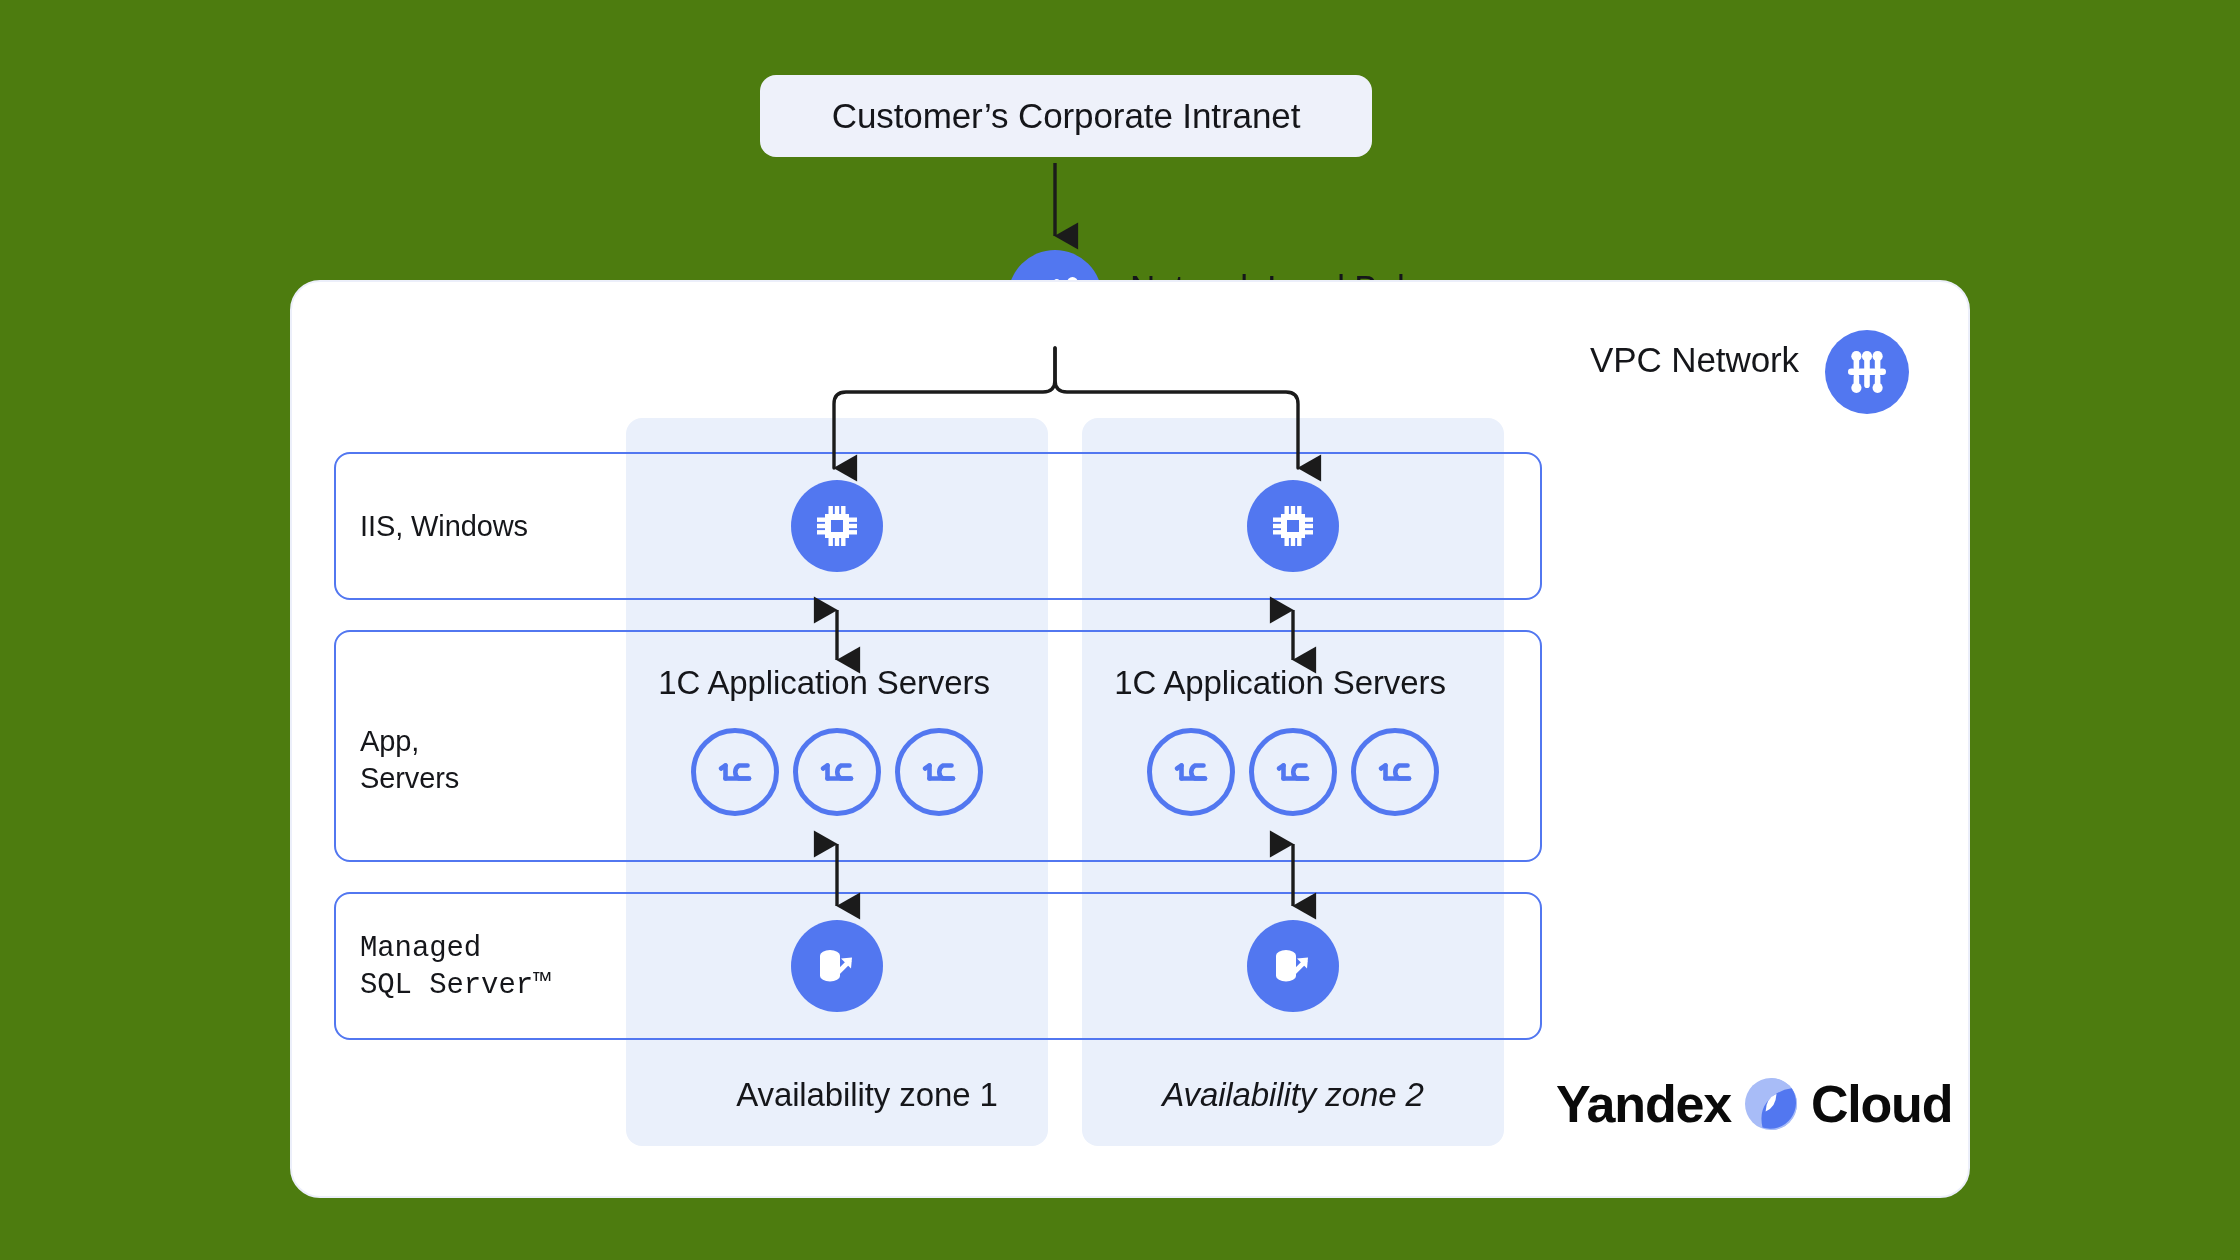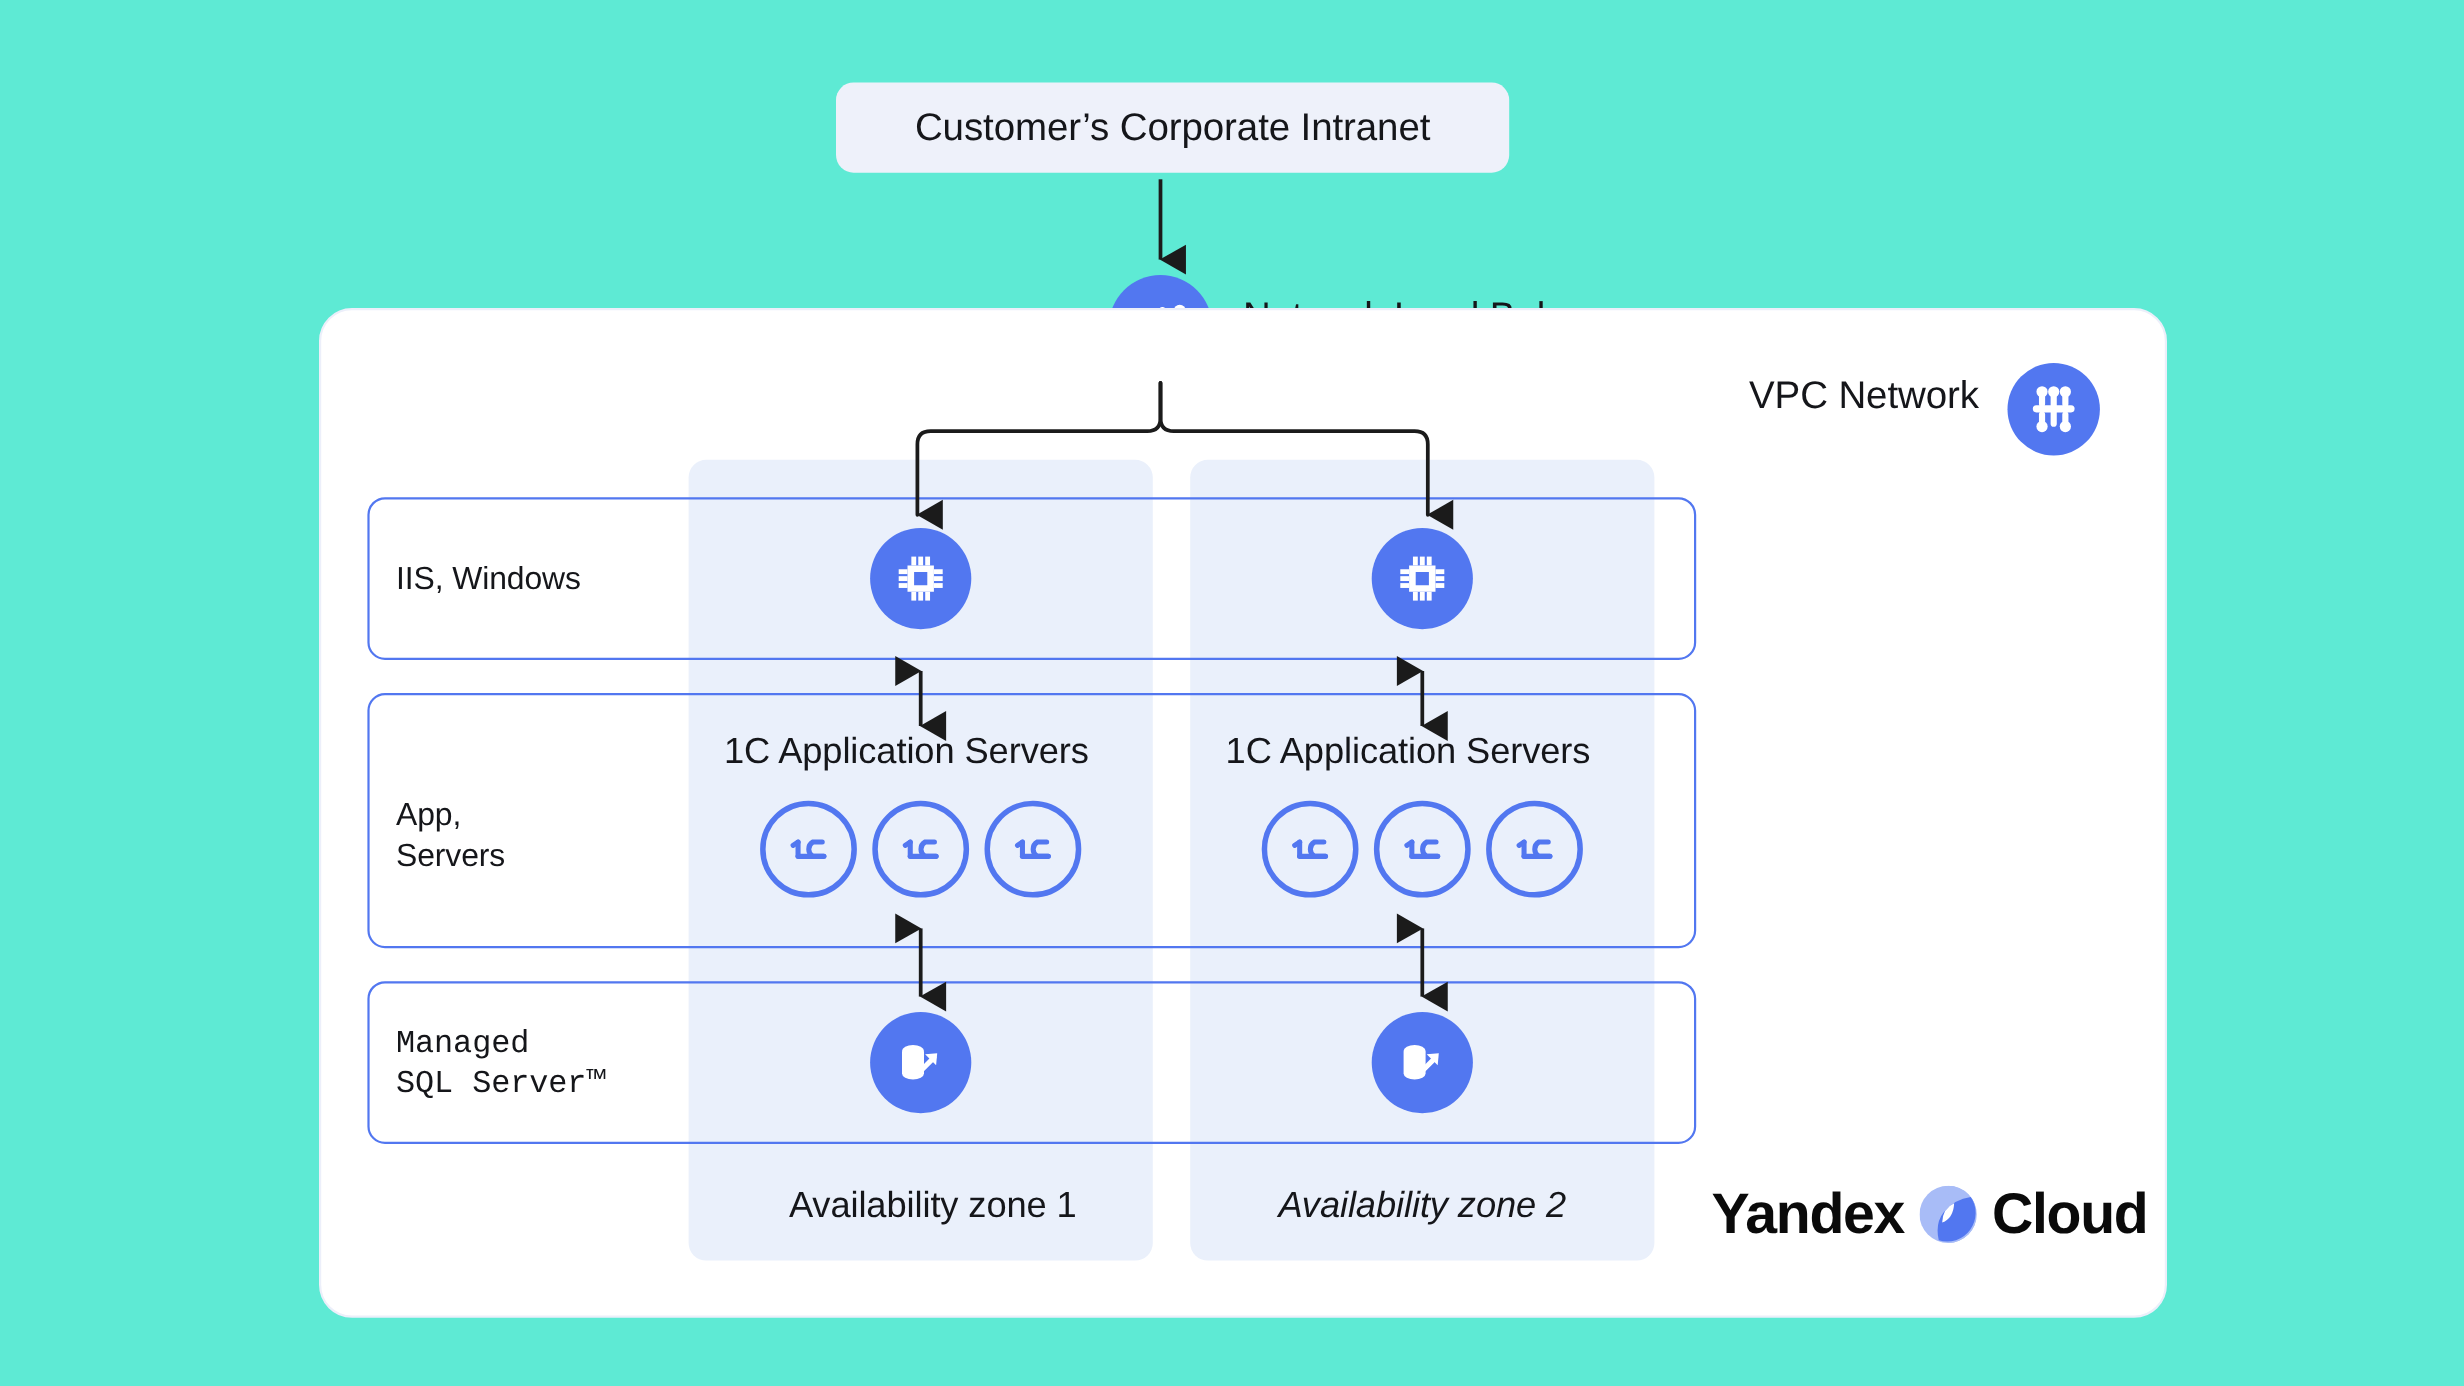--- a/index.html
+++ b/index.html
@@ -8,21 +8,21 @@
     background: #ffffff;
   }
   body {
     font-family: "Liberation Sans", sans-serif;
     -webkit-font-smoothing: antialiased;
   }
   #canvas {
     position: relative;
     width: 2240px;
     height: 1260px;
-    background: #5eead4;
+    background: #4d7c0f;
     overflow: hidden;
   }
 
   
   .intranet-box {
     position: absolute;
     left: 760px;
     top: 75px;
     width: 612px;
     height: 82px;
@@ -109,21 +109,21 @@
   .az-col.zone2 { left: 1082px; }
   .az-caption {
     position: absolute;
     top: 1076px;
     width: 422px;
     text-align: center;
     font-size: 33px;
     color: #15161a;
     letter-spacing: -0.1px;
   }
-  .az-caption.zone1 { left: 637px; }
+  .az-caption.zone1 { left: 656px; }
   .az-caption.zone2 { left: 1082px; font-style: italic; }
 
   
   .tier-row {
     position: absolute;
     left: 334px;
     width: 1208px;
     border: 2.5px solid #5277f0;
     border-radius: 16px;
     box-sizing: border-box;

